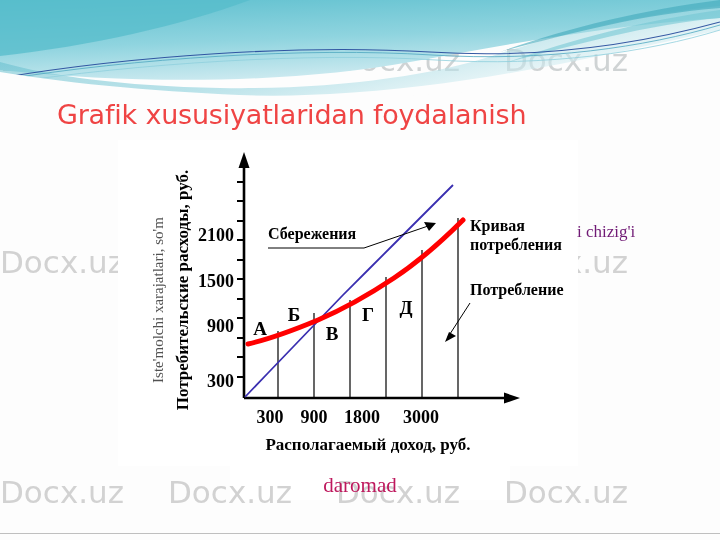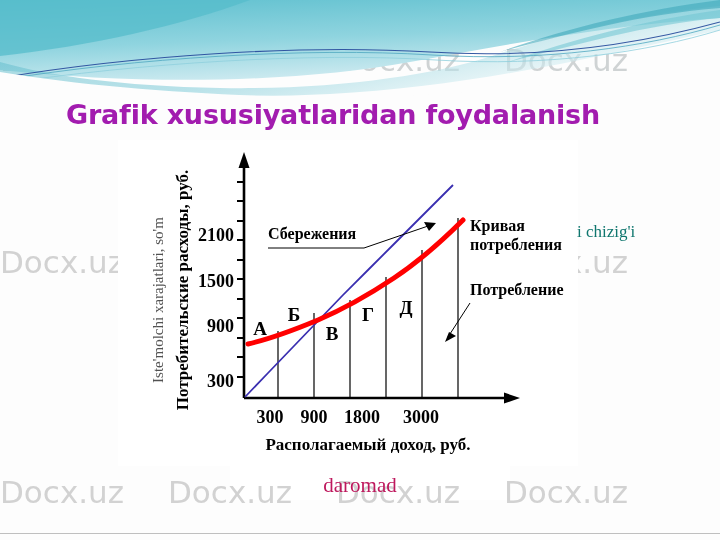--- a/index.html
+++ b/index.html
@@ -54,27 +54,27 @@
     margin-right: 44px;
   }
   .wm-row.r1 { top: 38px; }
   .wm-row.r2 { top: 240px; }
   .wm-row.r3 { top: 470px; }
   .wm-row.r1 .wm { color: #cfd3d4; }
 
   
   #title {
     position: absolute;
-    left: 66px;
+    left: 57px;
     top: 99px;
     width: 620px;
     font-family: "DejaVu Sans", sans-serif;
     font-size: 27px;
-    font-weight: 700;
-    color: #a21caf;
+    font-weight: 400;
+    color: #ef4444;
     letter-spacing: -0.2px;
   }
 
   
   #picture {
     position: absolute;
     left: 118px;
     top: 140px;
     width: 460px;
     height: 326px;
@@ -83,21 +83,21 @@
   }
   #picture svg { display: block; }
 
   
   #side-caption {
     position: absolute;
     left: 577px;
     top: 222px;
     font-family: "Liberation Serif", serif;
     font-size: 17px;
-    color: #0f766e;
+    color: #701a75;
     white-space: nowrap;
   }
   #bottom-caption {
     position: absolute;
     left: 0;
     top: 473px;
     width: 720px;
     text-align: center;
     font-family: "Liberation Serif", serif;
     font-size: 21px;

